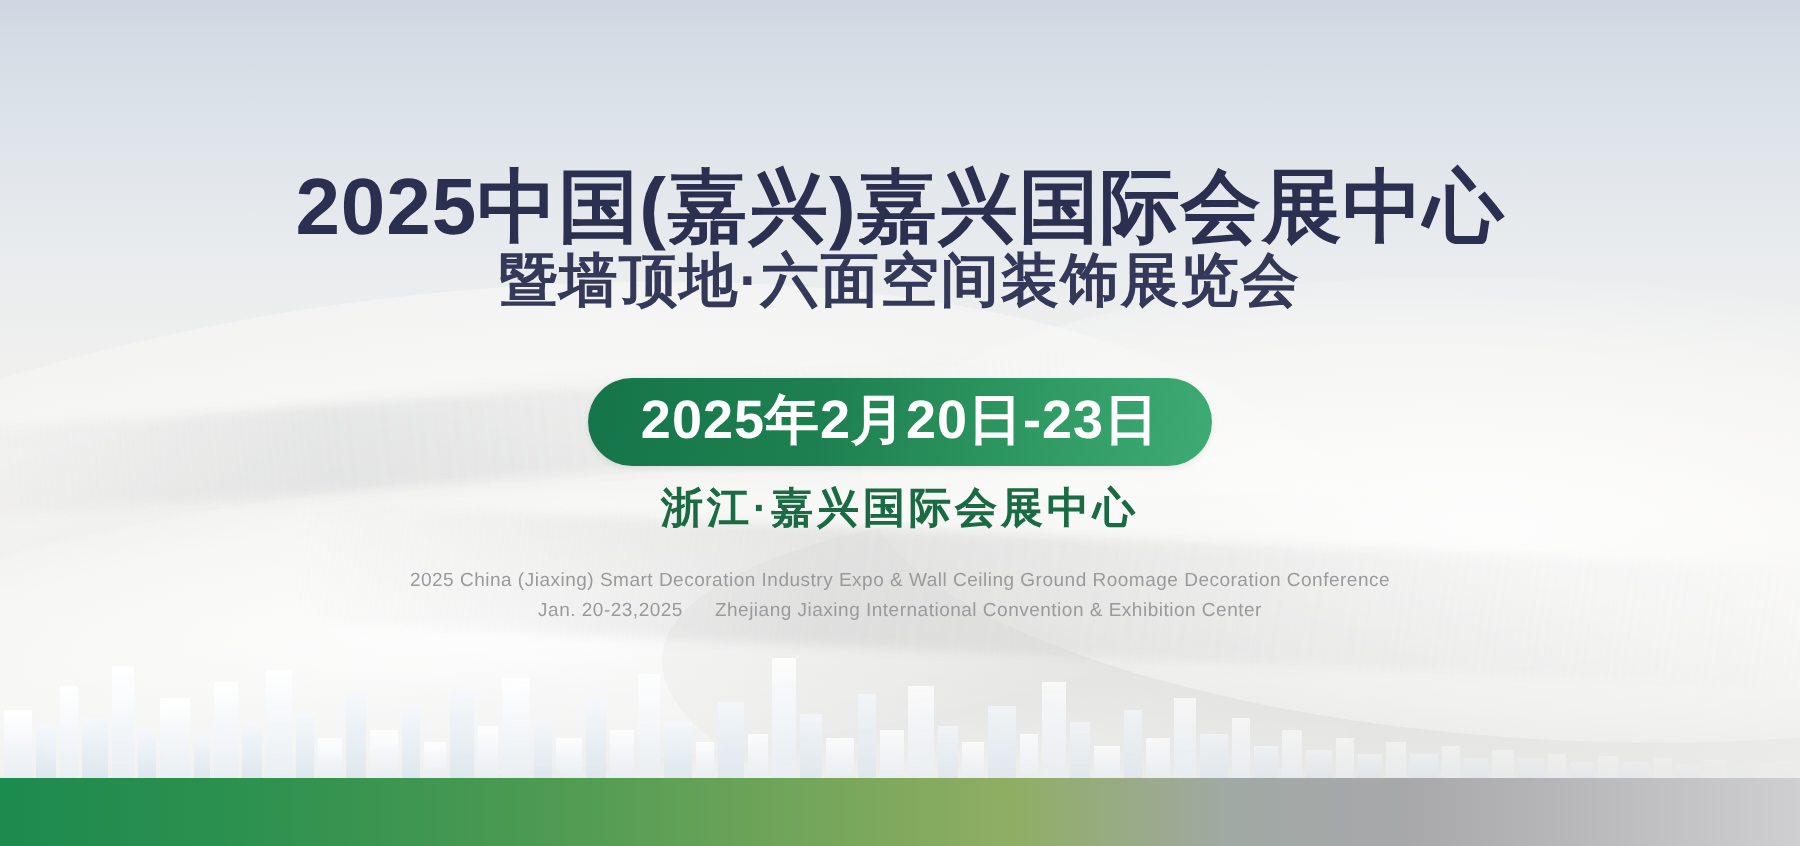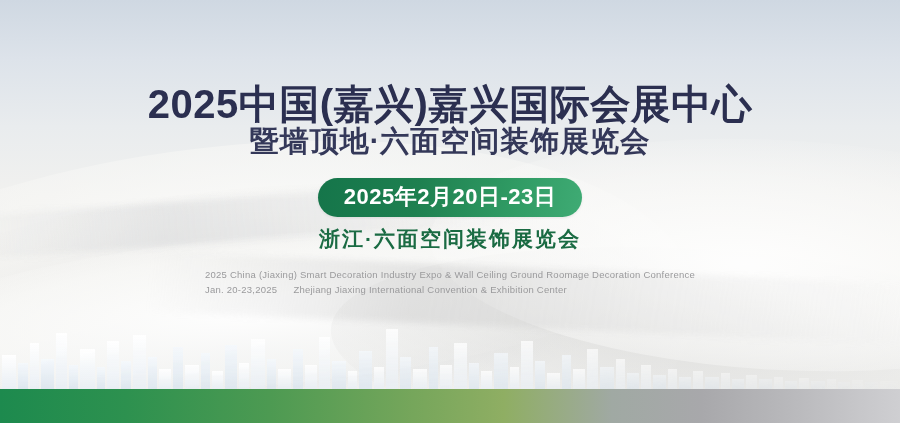--- a/index.html
+++ b/index.html
@@ -126,46 +126,46 @@
     margin-top:3px;
     font-size:29px;
     font-weight:bold;
     letter-spacing:1px;
     color:#343859;
     line-height:1;
     white-space:nowrap;
   }
 
   .date-badge{
-    margin-top:22px;
+    margin-top:33px;
     padding:7px 26px 9px 26px;
     border-radius:22px;
     background:linear-gradient(100deg,#15754a 0%,#1e8050 38%,#2f9a63 72%,#3fab74 100%);
     color:#ffffff;
-    font-size:22px;
+    font-size:27px;
     font-weight:bold;
     line-height:1.05;
     letter-spacing:0.5px;
     white-space:nowrap;
     box-shadow:0 1px 3px rgba(0,0,0,0.08);
   }
 
   .venue{
     margin-top:11px;
     font-size:21px;
     font-weight:bold;
     letter-spacing:2px;
     color:#1a6b43;
     line-height:1;
     white-space:nowrap;
   }
 
   .en-block{
     margin-top:19px;
-    text-align:left;
+    text-align:center;
     color:#9a9a9c;
     line-height:1.55;
   }
   .en-line1{font-size:9.5px;letter-spacing:0.25px;white-space:nowrap;}
   .en-line2{font-size:9.5px;letter-spacing:0.25px;white-space:nowrap;}
   .en-line2 .gap{display:inline-block;width:16px;}
 </style>
 </head>
 <body>
 
@@ -275,21 +275,21 @@
   <div class="bottom-bar"></div>
 
   <div class="content">
 
     <div class="title-main">2025中国(嘉兴)嘉兴国际会展中心</div>
 
     <div class="title-sub">暨墙顶地·六面空间装饰展览会</div>
 
     <div class="date-badge">2025年2月20日-23日</div>
 
-    <div class="venue">浙江·六面空间装饰展览会</div>
+    <div class="venue">浙江·嘉兴国际会展中心</div>
 
     <div class="en-block">
       <div class="en-line1">2025 China (Jiaxing) Smart Decoration Industry Expo &amp; Wall Ceiling Ground Roomage Decoration Conference</div>
       <div class="en-line2">
         <span>Jan. 20-23,2025</span><span class="gap"></span><span>Zhejiang Jiaxing International Convention &amp; Exhibition Center</span>
       </div>
     </div>
 
   </div>
 </div>

